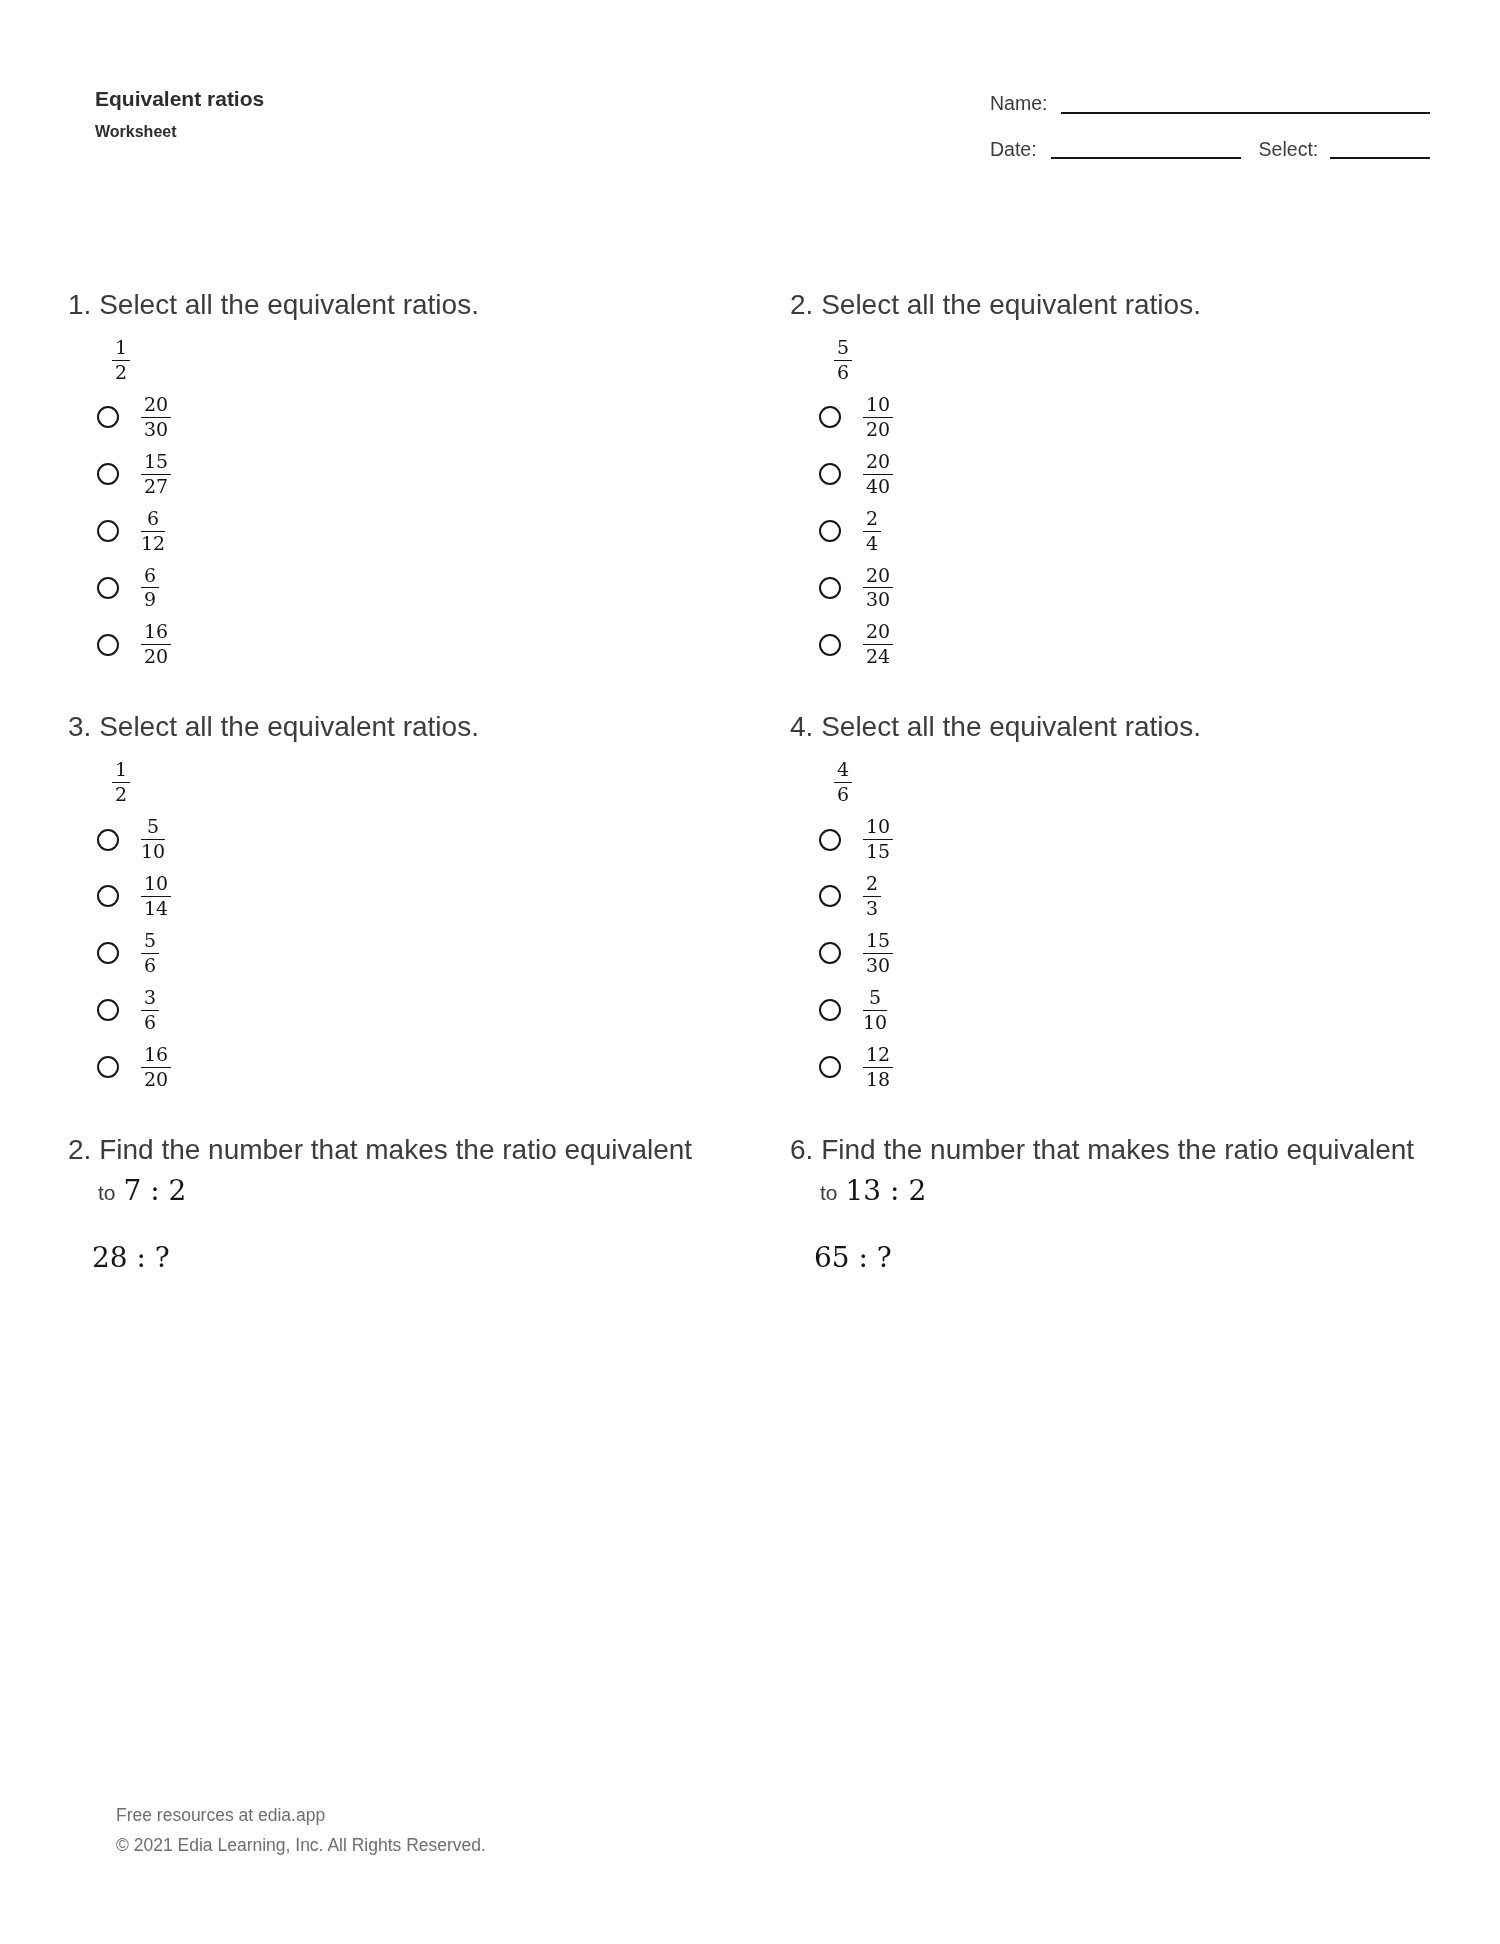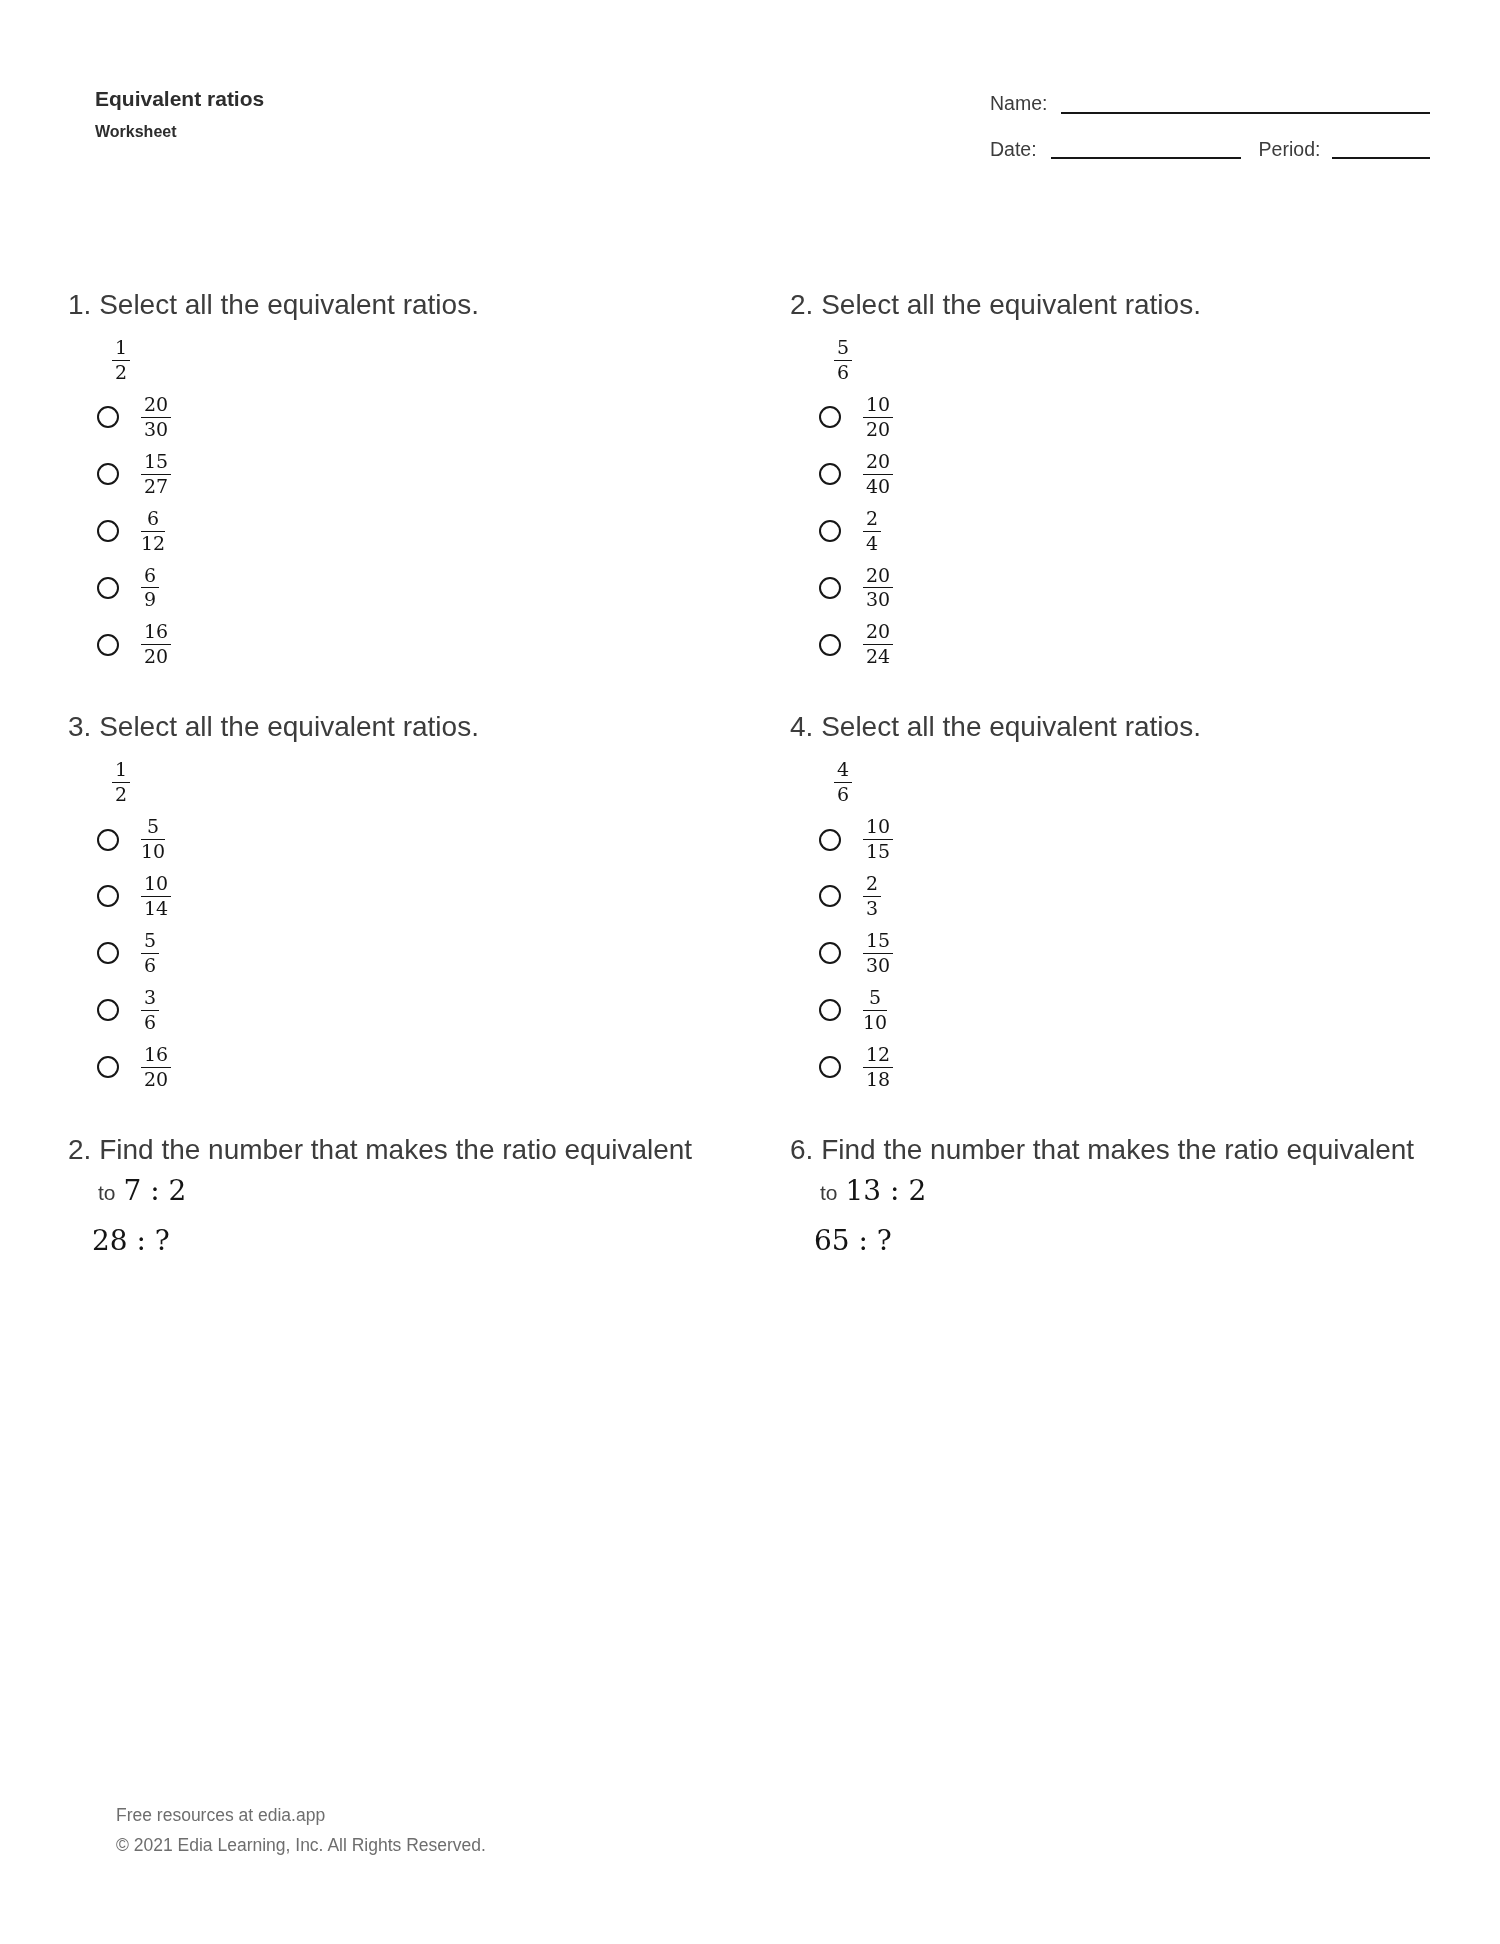--- a/index.html
+++ b/index.html
@@ -42,21 +42,21 @@
   .stem{margin:20px 0 0 44px;}
   .option-row{display:flex;align-items:center;margin:12px 0 0 29px;}
   .radio{
     width:18px;height:18px;border:2.4px solid #161616;border-radius:50%;
     margin-right:13px;flex:0 0 auto;background:#fff;
   }
   
   .ratio-to-line{margin:10px 0 0 30px;font-size:21px;color:#3c3c3c;line-height:1.3;}
   .ratio-serif{font-family:"DejaVu Serif",serif;font-size:28px;color:#141414;}
   .ratio-to-line .ratio-serif{margin-left:8px;}
-  .answer-line{margin:15px 0 0 24px;line-height:1.2;}
+  .answer-line{margin:32px 0 0 24px;line-height:1.2;}
   
   .footer{position:absolute;left:68px;top:1800px;font-size:17.5px;color:#6e6e6e;line-height:30px;margin-left:48px;}
 </style>
 </head>
 <body>
 
 <div class="page">
 
   <div class="header">
     <div class="header-left">
@@ -64,21 +64,21 @@
       <div class="ws-subtitle">Worksheet</div>
     </div>
     <div class="student-info">
       <div class="field-row">
         <span class="field-label">Name:</span>
         <span class="blank name-line"></span>
       </div>
       <div class="field-row">
         <span class="field-label">Date:</span>
         <span class="blank date-line"></span>
-        <span class="field-label period-label">Period:</span>
+        <span class="field-label period-label">Select:</span>
         <span class="blank period-line"></span>
       </div>
     </div>
   </div>
 
   <div class="questions" id="questions">
   <div class="question">
     <div class="q-title">1. Select all the equivalent ratios.</div>
     <div class="stem frac">
       <span class="num">1</span>

